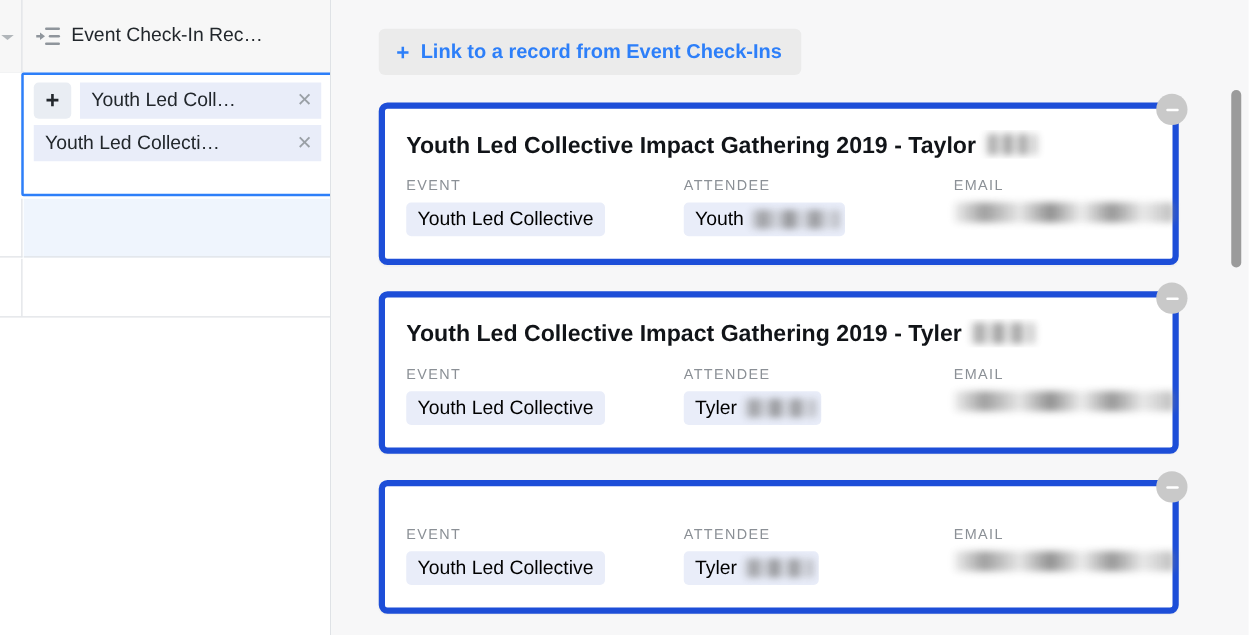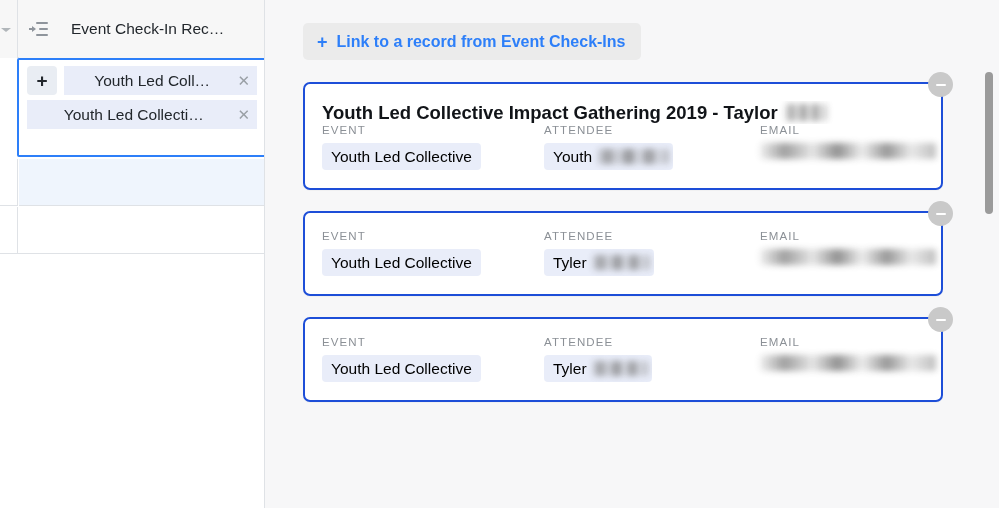--- a/index.html
+++ b/index.html
@@ -48,21 +48,21 @@
     border-right: 5px solid transparent;
     border-top: 4px solid #9aa0a6;
     opacity: .75;
   }
   .col-head {
     position: absolute;
     left: 19px; top: 0;
     width: 246px; height: 58px;
     display: flex; align-items: center;
     padding-left: 10px;
-    gap: 23px;
+    gap: 9px;
     background: #f7f7f7;
     overflow: hidden;
   }
   .link-icon {
     flex: 0 0 auto;
     width: 19px; height: 15px;
     position: relative;
   }
   .link-icon i {
     position: absolute;
@@ -140,21 +140,20 @@
   .token {
     flex: 1 1 auto;
     min-width: 0;
     height: 29px;
     background: #e9edf9;
     border-radius: 0;
     display: flex; align-items: center;
     padding: 0 7px 0 9px;
     gap: 4px;
     overflow: hidden;
-    text-align: center;
   }
   .token-label {
     flex: 1 1 auto;
     font-size: 15.5px;
     color: #22272c;
     white-space: nowrap;
     overflow: hidden;
   }
   .token-x {
     flex: 0 0 auto;
@@ -234,38 +233,39 @@
 
   .cards {
     position: absolute;
     left: 38px; top: 82px;
     width: 640px;
   }
   .card {
     position: relative;
     width: 640px;
     background: #ffffff;
-    border: 2px solid #1d4ed8;
+    border: 5px solid #1d4ed8;
     border-radius: 7px;
     margin-bottom: 21px;
     padding: 17px 17px 18px 17px;
     box-shadow: 0 1px 1px rgba(0,0,0,.03);
   }
   .card-title {
     font-size: 18.5px;
     font-weight: 700;
     color: #111418;
     line-height: 1.25;
     display: flex;
     align-items: center;
     white-space: nowrap;
     overflow: hidden;
   }
   .card-fields {
     display: flex;
+    margin-top: 16px;
   }
   .field {
     min-width: 0;
   }
   .field.event    { flex: 0 0 222px; }
   .field.attendee { flex: 0 0 216px; }
   .field.email    { flex: 1 1 auto; }
   .field-label {
     font-size: 11.5px;
     letter-spacing: 1.1px;
@@ -429,20 +429,24 @@
             <div class="field-label">EMAIL</div>
             <span class="blur email-blur" style="width:176px"></span>
           </div>
         </div>
       </div>
 
       <div class="card">
         <div class="minus-btn">
             <span></span>
           </div>
+        <div class="card-title">
+          <span>Youth Led Collective Impact Gathering 2019 - Tyler</span>
+          <span class="blur title-blur" style="width:52px"></span>
+        </div>
         <div class="card-fields">
           <div class="field event">
             <div class="field-label">EVENT</div>
             <div class="pill">Youth Led Collective</div>
           </div>
           <div class="field attendee">
             <div class="field-label">ATTENDEE</div>
             <div class="pill plain-blur">
               <span>Tyler</span>
               <span class="blur name-blur" style="width:58px"></span>

